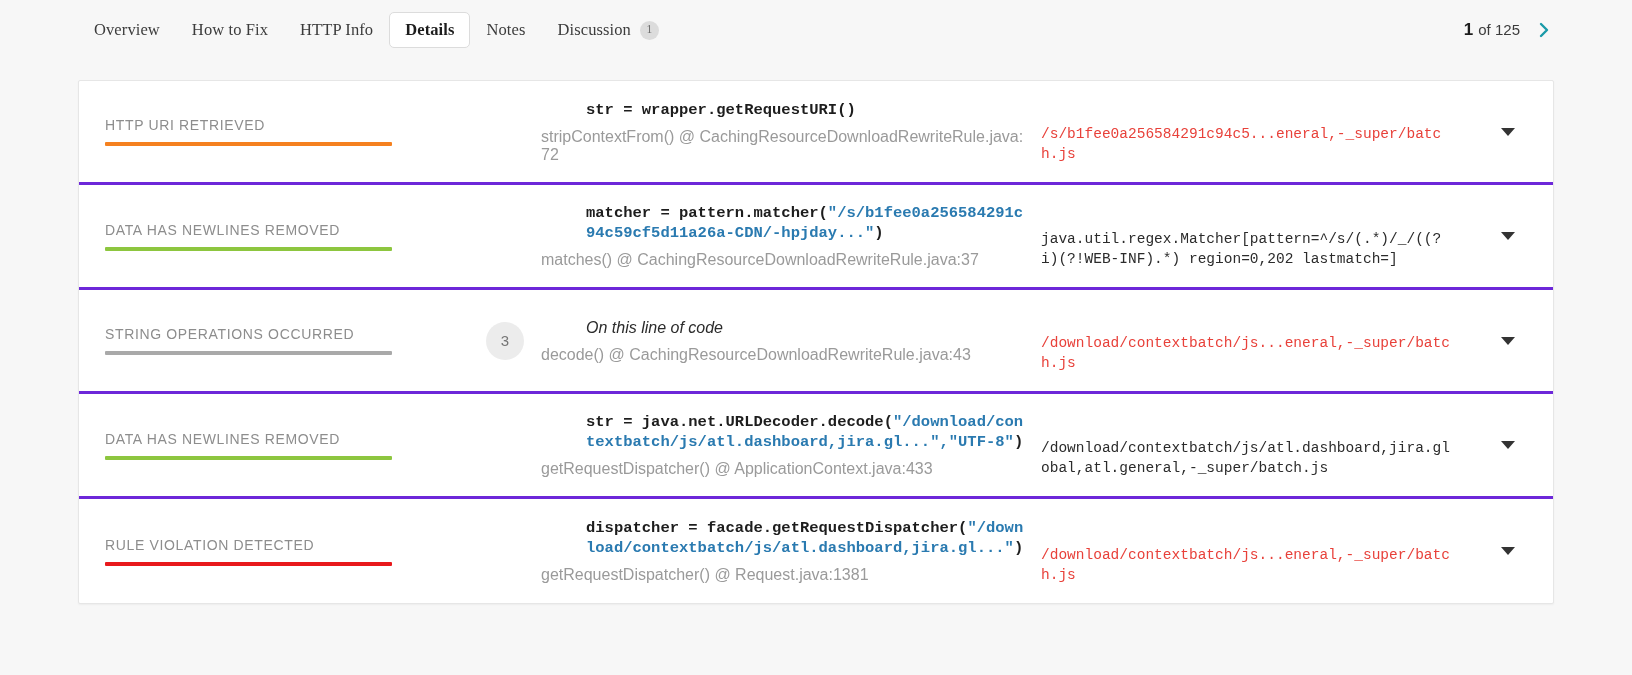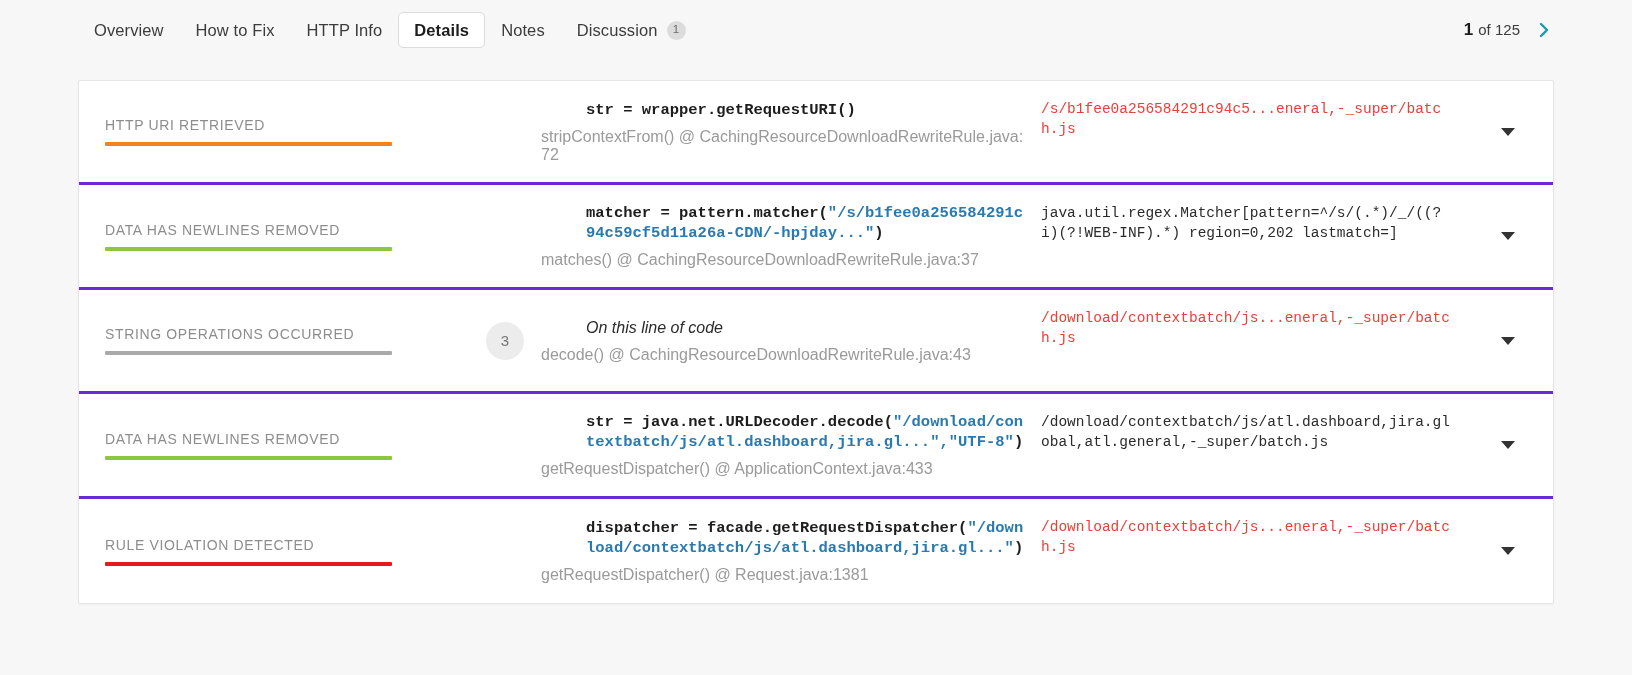--- a/index.html
+++ b/index.html
@@ -18,20 +18,21 @@
     position: relative;
     height: 60px;
     background: #f7f7f7;
     display: flex;
     align-items: center;
     padding: 0 20px 0 78px;
   }
   .tabs {
     display: flex;
     gap: 0px;
+    font-family: Liberation Serif, serif;
   }
   .tab {
     font-size: 16.5px;
     color: #3c3c3c;
     padding: 8px 16px;
     border-radius: 4px;
     line-height: 20px;
     white-space: nowrap;
     cursor: pointer;
     display: flex;
@@ -184,21 +185,21 @@
     line-height: 18px;
     color: #9a9a9a;
     word-break: break-all;
   }
 
   
   .col-value {
     flex: 1 1 auto;
     display: flex;
     flex-direction: column;
-    justify-content: flex-start;
+    justify-content: flex-end;
     padding-right: 10px;
     min-width: 0;
   }
   .value-text {
     font-family: "Liberation Mono", "DejaVu Sans Mono", monospace;
     font-size: 14.5px;
     line-height: 20px;
     color: #2b2b2b;
     word-break: break-all;
     white-space: pre-wrap;

